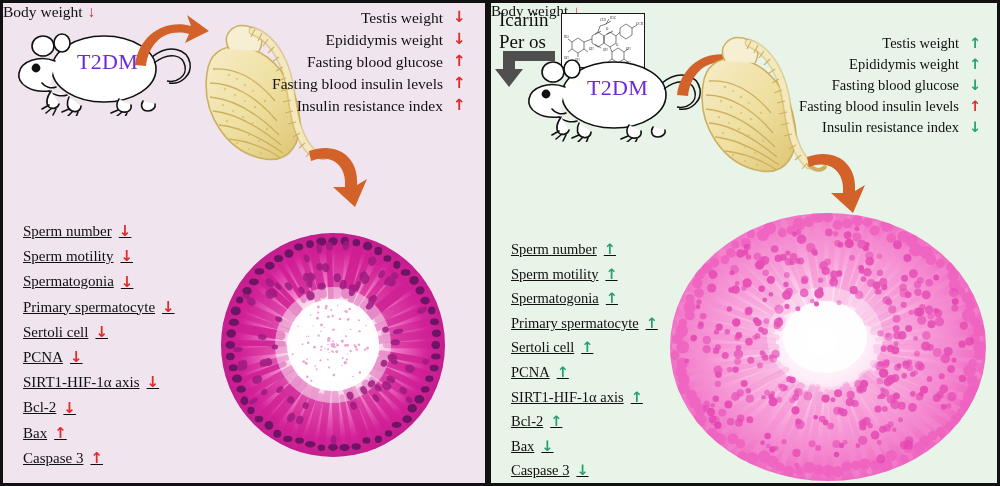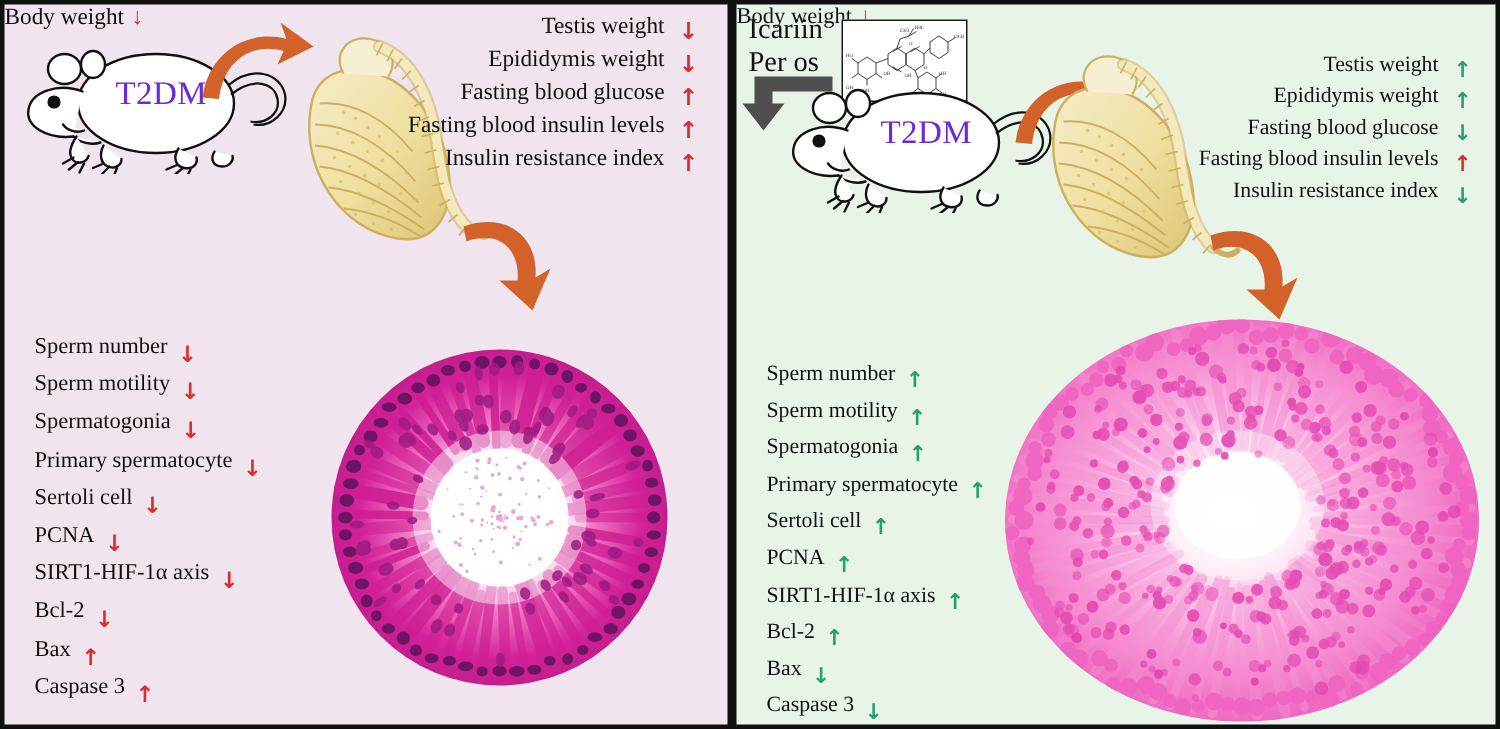--- a/index.html
+++ b/index.html
@@ -31,21 +31,21 @@
   .panel-left  { width: 488px; background: #f0e5ef; }
   .panel-right { width: 512px; background: #e9f4e9; border-left-width: 3px; }
 
   
   .abs { position: absolute; }
 
   
   .meas-list { position: absolute; }
   .meas-row {
     display: flex;
-    align-items: flex-end;
+    align-items: center;
     white-space: nowrap;
     color: #101010;
   }
   .meas-row .lbl { display: inline-block; }
   .meas-row .arw {
     display: inline-block;
     font-family: "DejaVu Sans", sans-serif;
     font-weight: 700;
     line-height: 1;
   }
@@ -54,21 +54,21 @@
   .arw.g-down { color: #26a06a; }
   .arw.r-up   { color: #e02b2b; }
   .arw.r-down { color: #e02b2b; }
 
   
   .list-top { text-align: right; }
   .list-top .meas-row { justify-content: flex-end; }
   .list-top .meas-row .arw { width: 16px; text-align: center; margin-left: 8px; }
 
   
-  .list-bottom .meas-row { justify-content: flex-start; }
+  .list-bottom .meas-row { justify-content: flex-start; text-decoration: underline; }
   .list-bottom .meas-row .arw { margin-left: 7px; }
 
   
   #left-top-list   { right: 18px; top: 4px; font-size: 15.5px; line-height: 22px; }
   #left-bottom-list{ left: 20px; top: 216px; font-size: 15px; line-height: 25.2px; }
   #left-bodyweight { left: 52px; top: 108px; font-size: 15.5px; }
 
   
   #right-top-list   { right: 14px; top: 30px; font-size: 14.5px; line-height: 21px; }
   #right-bottom-list{ left: 20px; top: 234px; font-size: 14.5px; line-height: 24.6px; }

